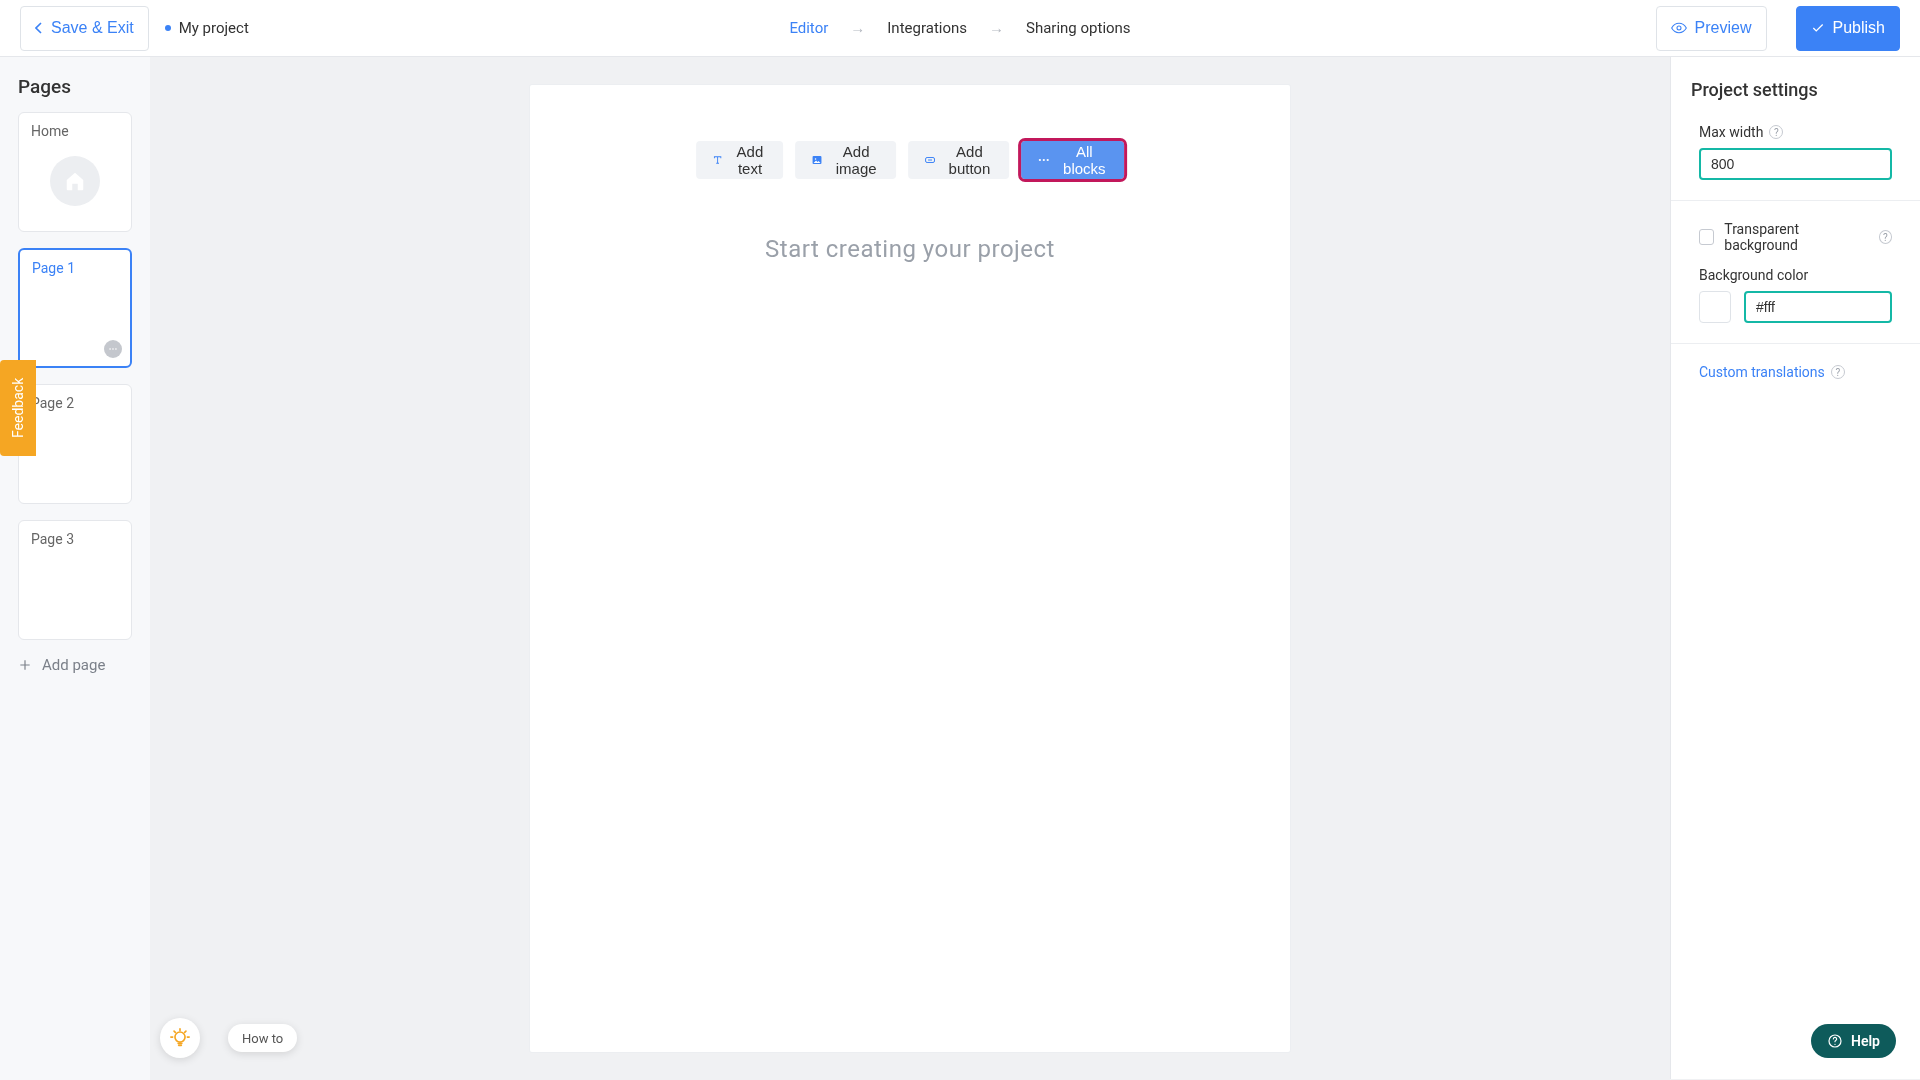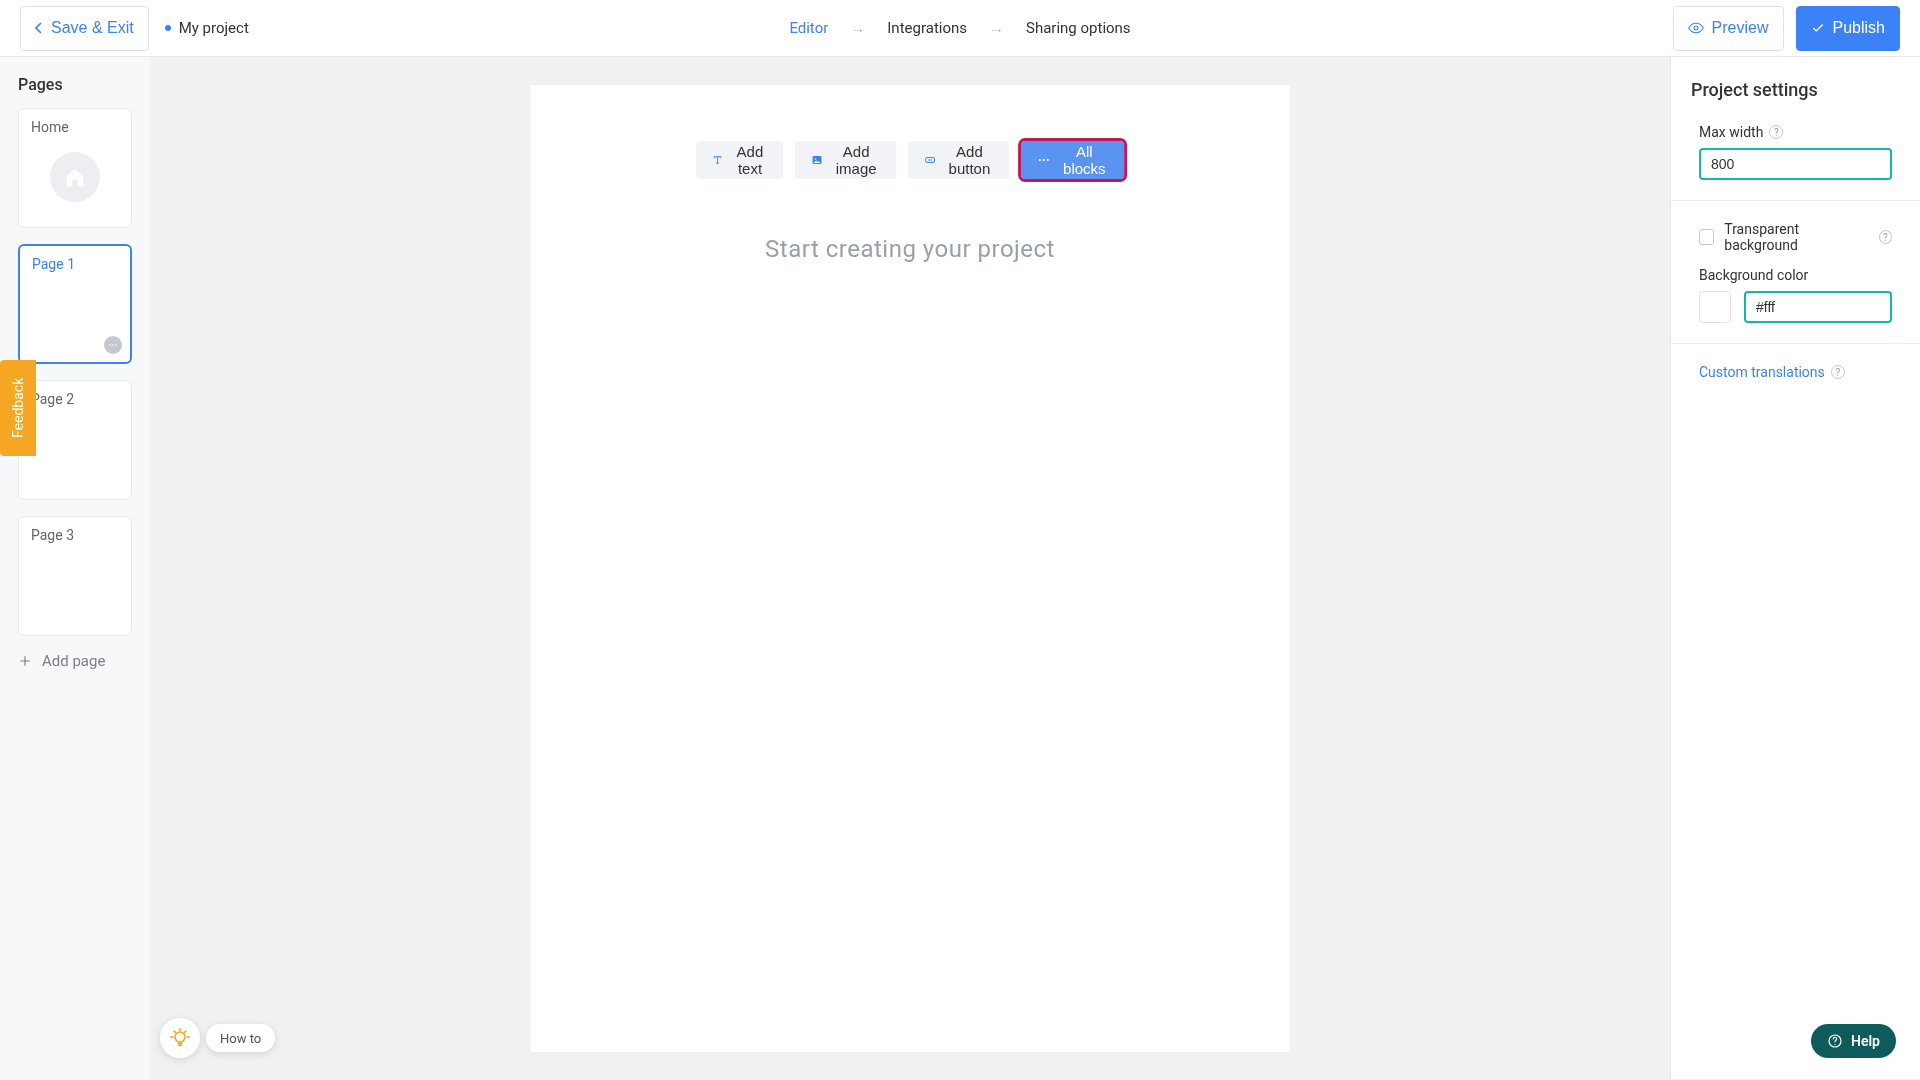--- a/index.html
+++ b/index.html
@@ -19,21 +19,21 @@
     height: 57px;
     background: #fff;
     border-bottom: 1px solid #e5e7eb;
     display: flex;
     align-items: center;
     padding: 0 20px;
     z-index: 10;
   }
   .tb-left, .tb-center, .tb-right { display:flex; align-items:center; gap:16px; }
   .tb-center { position:absolute; left:50%; transform:translateX(-50%); gap:24px; }
-  .tb-right { margin-left:auto; gap:12px;border-radius:13px; }
+  .tb-right { margin-left:auto; gap:29px;border-radius:13px; }
 
   .btn {
     display:inline-flex; align-items:center; gap:8px;
     height:45px; padding:0 14px;
     border:1px solid #dfe3e8; border-radius:4px;
     background:#fff; cursor:pointer;
     font-size:16px;
   }
   .btn.blue-text { color:#3b82f6; }
   .btn.primary   { background:#3b82f6; border-color:#3b82f6; color:#fff; }
@@ -46,21 +46,21 @@
   .crumb.active { color:#3b82f6; }
   .crumb-sep { color:#b5b9c1; }
 
   
   .sidebar {
     position:absolute; top:57px; bottom:0; left:0; width:150px;
     background:#f7f8fa;
     padding:18px 18px 0;
     overflow-y:auto;
   }
-  .sidebar h2 { font-size:16px; font-weight:500; margin-bottom:14px; color:#333; }
+  .sidebar h2 { font-size:19px; font-weight:500; margin-bottom:14px; color:#333; }
   .page-card {
     width:100%; height:120px;
     background:#fff; border:1px solid #e5e7eb; border-radius:6px;
     margin-bottom:16px; padding:10px 12px;
     position:relative; cursor:pointer;
     font-size:14px; color:#666;
   }
   .page-card.home .home-icon-wrap {
     position:absolute; left:50%; top:58%; transform:translate(-50%,-50%);
     width:50px; height:50px; border-radius:50%; background:#eceef1;
@@ -152,21 +152,21 @@
     writing-mode:vertical-rl;
     display:flex; align-items:center; justify-content:center;
     font-size:14px; border-radius:0 4px 4px 0;
     cursor:pointer; z-index:20;
     transform: rotate(180deg);
   }
 
   
   .howto {
     position:absolute; left:160px; bottom:22px;
-    display:flex; align-items:center; gap:6px; z-index:20;
+    display:flex; align-items:center; gap:28px; z-index:20;
   }
   .howto-bulb {
     width:40px; height:40px; border-radius:50%; background:#fff;
     box-shadow:0 2px 8px rgba(0,0,0,0.12);
     display:flex; align-items:center; justify-content:center;
     cursor:pointer;
   }
   .howto-pill {
     height:28px; padding:0 14px; background:#fff; border-radius:14px;
     box-shadow:0 2px 8px rgba(0,0,0,0.12);

